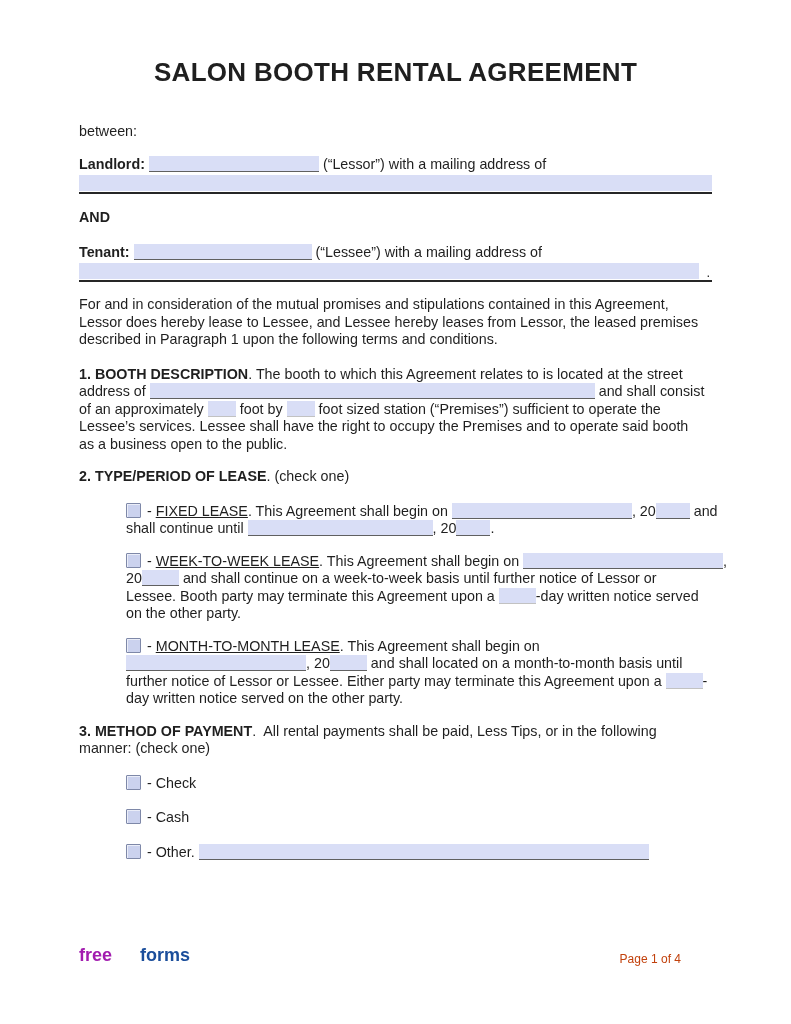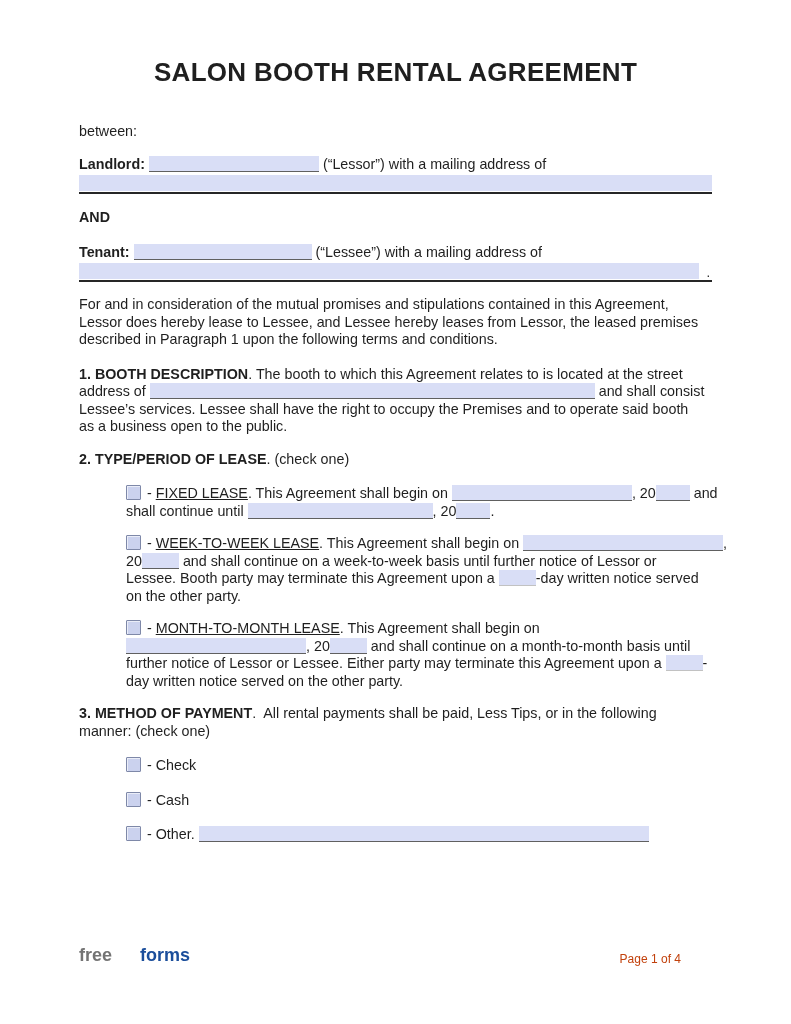--- a/index.html
+++ b/index.html
@@ -25,21 +25,21 @@
   
   .cb{display:inline-block;width:13px;height:13px;background:#cbd2ee;border:1px solid #7e88a8;border-radius:1px;vertical-align:-2px;margin-right:2px;box-shadow:inset 1px 1px 0 rgba(255,255,255,.6);}
   .item{margin-left:47px;}
   .mt15{margin-top:15px;}
   .mt14{margin-top:14px;}
   .mt36{margin-top:36px;}
   .mt18{}
   
   .footer{position:absolute;left:79px;right:79px;bottom:57px;display:flex;justify-content:space-between;align-items:flex-end;}
   .logo{font-size:18px;line-height:18px;font-weight:bold;margin-bottom:3px;}
-  .logo-free{color:#737373;}
+  .logo-free{color:#a21caf;}
   .logo-forms{color:#1b4e9b;padding-left:28px;}
   .pagenum{font-size:12px;line-height:15px;color:#c2410c;}
 </style>
 </head>
 <body>
 
 <div class="page">
   <div class="content">
 
     <h1 class="title">SALON BOOTH RENTAL AGREEMENT</h1>
@@ -67,41 +67,42 @@
 
     <div class="para mt14">
       <div class="line">For and in consideration of the mutual promises and stipulations contained in this Agreement,</div>
       <div class="line">Lessor does hereby lease to Lessee, and Lessee hereby leases from Lessor, the leased premises</div>
       <div class="line">described in Paragraph 1 upon the following terms and conditions.</div>
     </div>
 
     <div class="para">
       <div class="line"><span class="b">1. BOOTH DESCRIPTION</span><span>. The booth to which this Agreement relates to is located at the street</span></div>
       <div class="line"><span>address of </span><span class="bf u-dark" style="width:445px"></span><span> and shall consist</span></div>
+      <div class="line"><span>of an approximately </span><span class="bf u-light" style="width:28px"></span><span> foot by </span><span class="bf u-light" style="width:28px"></span><span> foot sized station (“Premises”) sufficient to operate the</span></div>
       <div class="line">Lessee’s services. Lessee shall have the right to occupy the Premises and to operate said booth</div>
       <div class="line">as a business open to the public.</div>
     </div>
 
     <div class="para mt15"><span class="b">2. TYPE/PERIOD OF LEASE</span><span>. (check one)</span></div>
 
     <div class="para item">
       <div class="line"><span class="cb"></span><span> - </span><span class="uname">FIXED LEASE</span><span>. This Agreement shall begin on </span><span class="bf u-dark" style="width:180px"></span><span>, 20</span><span class="bf u-dark" style="width:34px"></span><span> and</span></div>
       <div class="line"><span>shall continue until </span><span class="bf u-dark" style="width:185px"></span><span>, 20</span><span class="bf u-dark" style="width:34px"></span><span>.</span></div>
     </div>
 
     <div class="para item mt15">
       <div class="line"><span class="cb"></span><span> - </span><span class="uname">WEEK-TO-WEEK LEASE</span><span>. This Agreement shall begin on </span><span class="bf u-dark" style="width:200px"></span><span>,</span></div>
       <div class="line"><span>20</span><span class="bf u-dark" style="width:37px"></span><span> and shall continue on a week-to-week basis until further notice of Lessor or</span></div>
       <div class="line"><span>Lessee. Booth party may terminate this Agreement upon a </span><span class="bf u-light" style="width:37px"></span><span>-day written notice served</span></div>
       <div class="line">on the other party.</div>
     </div>
 
     <div class="para item mt15">
       <div class="line"><span class="cb"></span><span> - </span><span class="uname">MONTH-TO-MONTH LEASE</span><span>. This Agreement shall begin on</span></div>
-      <div class="line"><span class="bf u-dark" style="width:180px"></span><span>, 20</span><span class="bf u-dark" style="width:37px"></span><span> and shall continue on a month-to-month basis until</span></div>
+      <div class="line"><span class="bf u-dark" style="width:180px"></span><span>, 20</span><span class="bf u-dark" style="width:37px"></span><span> and shall located on a month-to-month basis until</span></div>
       <div class="line"><span>further notice of Lessor or Lessee. Either party may terminate this Agreement upon a </span><span class="bf u-light" style="width:37px"></span><span>-</span></div>
       <div class="line">day written notice served on the other party.</div>
     </div>
 
     <div class="para mt15">
       <div class="line"><span class="b">3. METHOD OF PAYMENT</span><span>.&nbsp; All rental payments shall be paid, Less Tips, or in the following</span></div>
       <div class="line">manner: (check one)</div>
     </div>
 
     <div class="para item"><span class="cb"></span><span> - Check</span></div>

